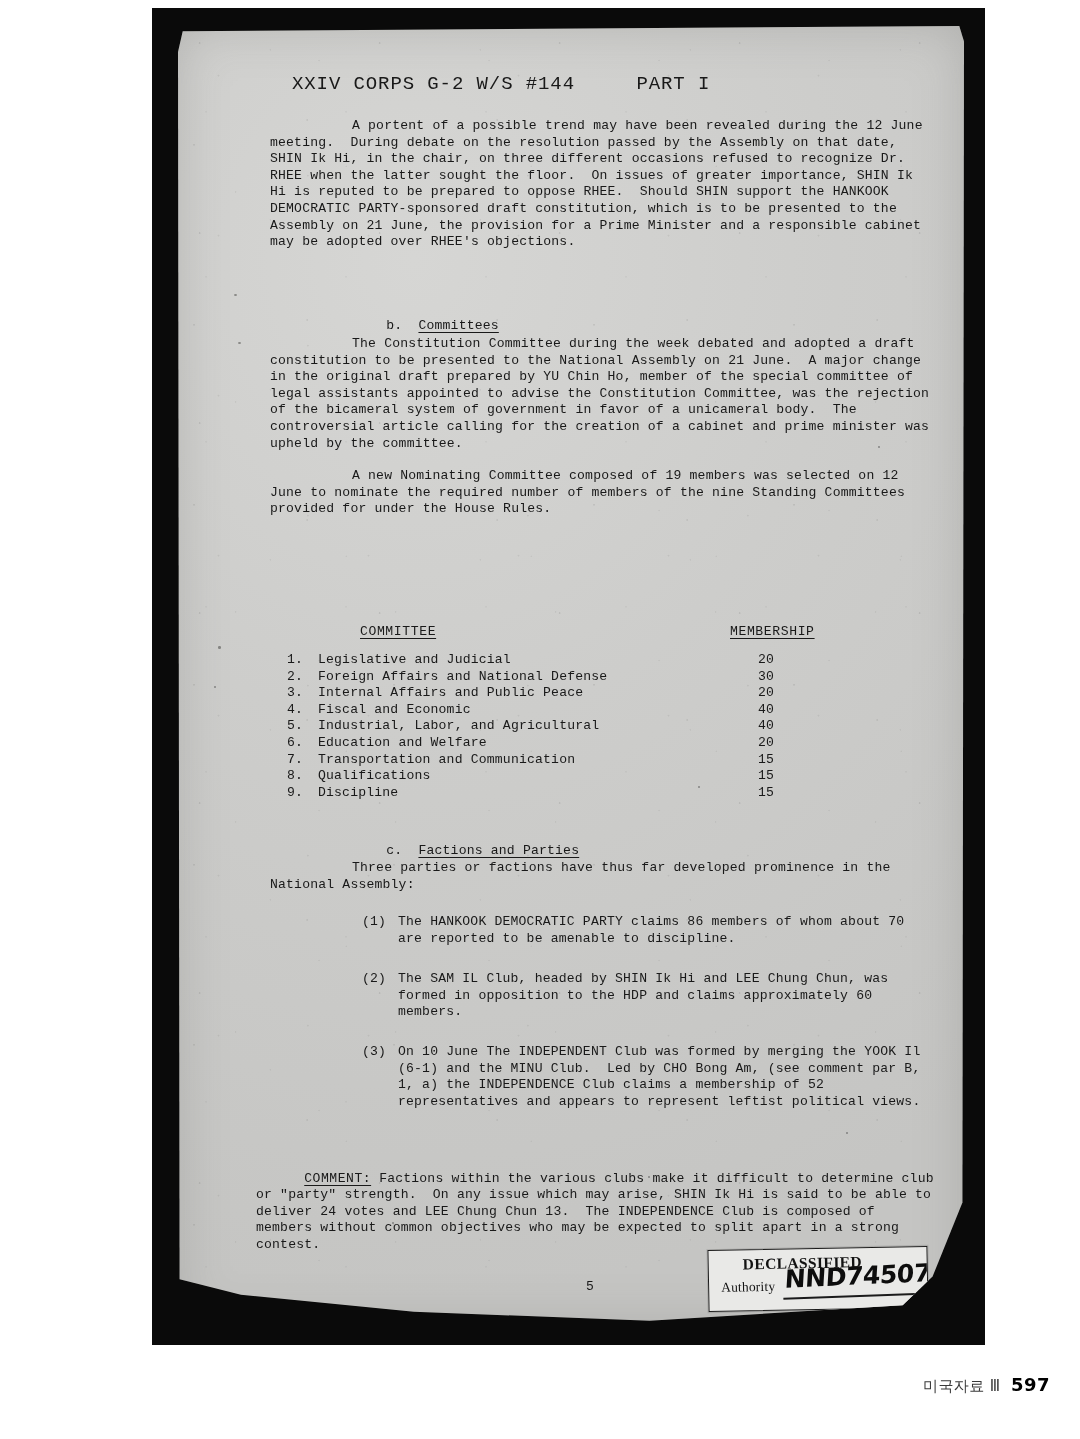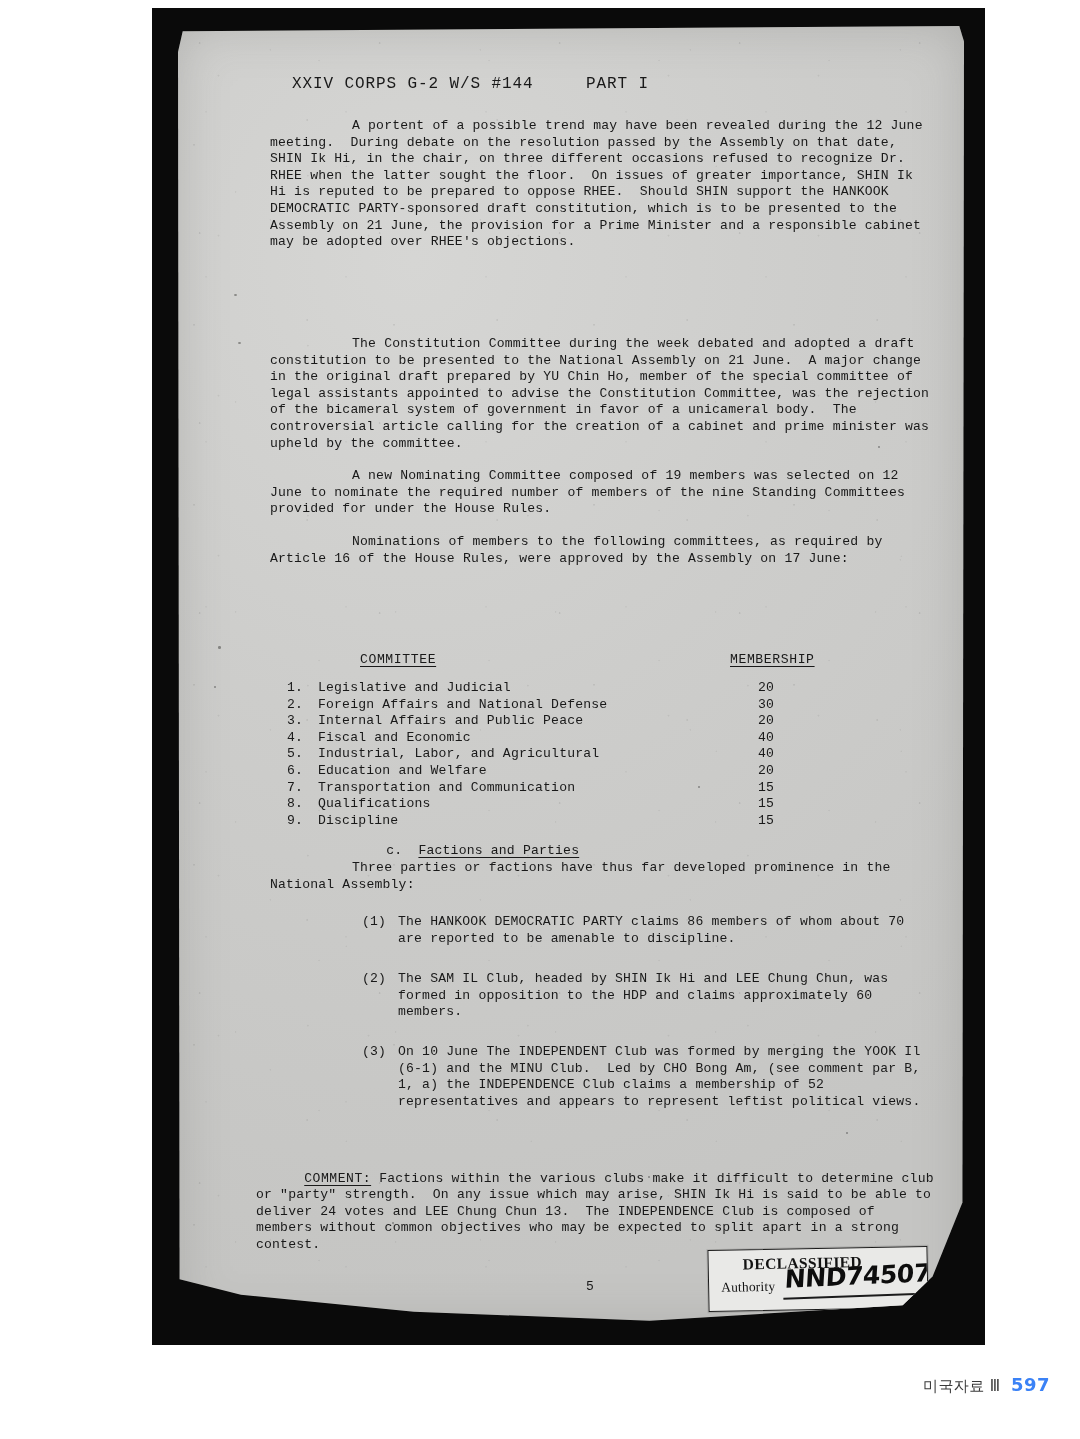--- a/index.html
+++ b/index.html
@@ -77,21 +77,21 @@
     font-size: 13.1px;
     line-height: 16.6px;
     letter-spacing: 0.18px;
   }
 
   .doc-header {
     position: absolute;
     left: 114px;
     top: 50px;
     white-space: pre;
-    font-size: 16px;
+    font-size: 19px;
     letter-spacing: 0.9px;
   }
 
   .para {
     position: absolute;
     left: 92px;
     width: 660px;
     white-space: pre-wrap;
     text-indent: 0;
   }
@@ -107,21 +107,20 @@
     text-underline-offset: 2.5px;
     text-decoration-thickness: 1.2px;
   }
 
   
   #committee-table {
     position: absolute;
     left: 92px;
     top: 598px;
     width: 660px;
-    margin-top: 28px;
   }
   #committee-table .tbl-head {
     position: relative;
     height: 24px;
   }
   #committee-table .tbl-head span {
     position: absolute;
     text-decoration: underline;
     text-underline-offset: 2.5px;
     text-decoration-thickness: 1.3px;
@@ -255,21 +254,21 @@
     top: 1374px;
     font-family: "DejaVu Sans", sans-serif;
     font-size: 15px;
     color: #3a3a3a;
     white-space: pre;
     letter-spacing: .4px;
   }
   #book-footer .folio {
     font-weight: bold;
     font-size: 18px;
-    color: #3b82f6;
+    color: #000000;
     letter-spacing: .5px;
     text-align: center;
   }
 </style>
 </head>
 <body>
 
 <div id="scan-frame"></div>
 
 <div id="paper">
@@ -285,26 +284,28 @@
   <div class="speck" style="left:668px; top:1106px;width:2px; height:2px;"></div>
   <div class="speck" style="left:214px; top:1196px;width:2px; height:2px;"></div>
   <div class="speck" style="left:470px; top:1150px;width:2px; height:2px;"></div>
 
   <div id="typed">
 
     <div class="doc-header">XXIV CORPS G-2 W/S #144     PART I</div>
 
     <div class="para first-indent" style="top:92px;">A portent of a possible trend may have been revealed during the 12 June meeting.  During debate on the resolution passed by the Assembly on that date, SHIN Ik Hi, in the chair, on three different occasions refused to recognize Dr. RHEE when the latter sought the floor.  On issues of greater importance, SHIN Ik Hi is reputed to be prepared to oppose RHEE.  Should SHIN support the HANKOOK DEMOCRATIC PARTY-sponsored draft constitution, which is to be presented to the Assembly on 21 June, the provision for a Prime Minister and a responsible cabinet may be adopted over RHEE's objections.</div>
 
+    <div class="sect-head" style="left:160px; top:275px;">
+      <span class="letter">b.</span><span>&nbsp;&nbsp;</span><span class="title">Committees</span>
+    </div>
 
     <div class="para first-indent" style="top:310px;">The Constitution Committee during the week debated and adopted a draft constitution to be presented to the National Assembly on 21 June.  A major change in the original draft prepared by YU Chin Ho, member of the special committee of legal assistants appointed to advise the Constitution Committee, was the rejection of the bicameral system of government in favor of a unicameral body.  The controversial article calling for the creation of a cabinet and prime minister was upheld by the committee.</div>
 
     <div class="para first-indent" style="top:442px;">A new Nominating Committee composed of 19 members was selected on 12 June to nominate the required number of members of the nine Standing Committees provided for under the House Rules.</div>
 
-    <div class="para first-indent" style="top:508px;">Nominations of members to the following committees, as required by Article 16 of the House Rules, were approved by the Assembly on 17 June:</div>
 
     <div id="committee-table">
       <div class="tbl-head">
         <span class="col-committee">COMMITTEE</span>
         <span class="col-membership">MEMBERSHIP</span>
       </div>
       <div class="rows" id="committee-rows">
           <div class="row"><span class="num">1.</span><span class="name">Legislative and Judicial</span><span class="count">20</span></div>
           <div class="row"><span class="num">2.</span><span class="name">Foreign Affairs and National Defense</span><span class="count">30</span></div>
           <div class="row"><span class="num">3.</span><span class="name">Internal Affairs and Public Peace</span><span class="count">20</span></div>

